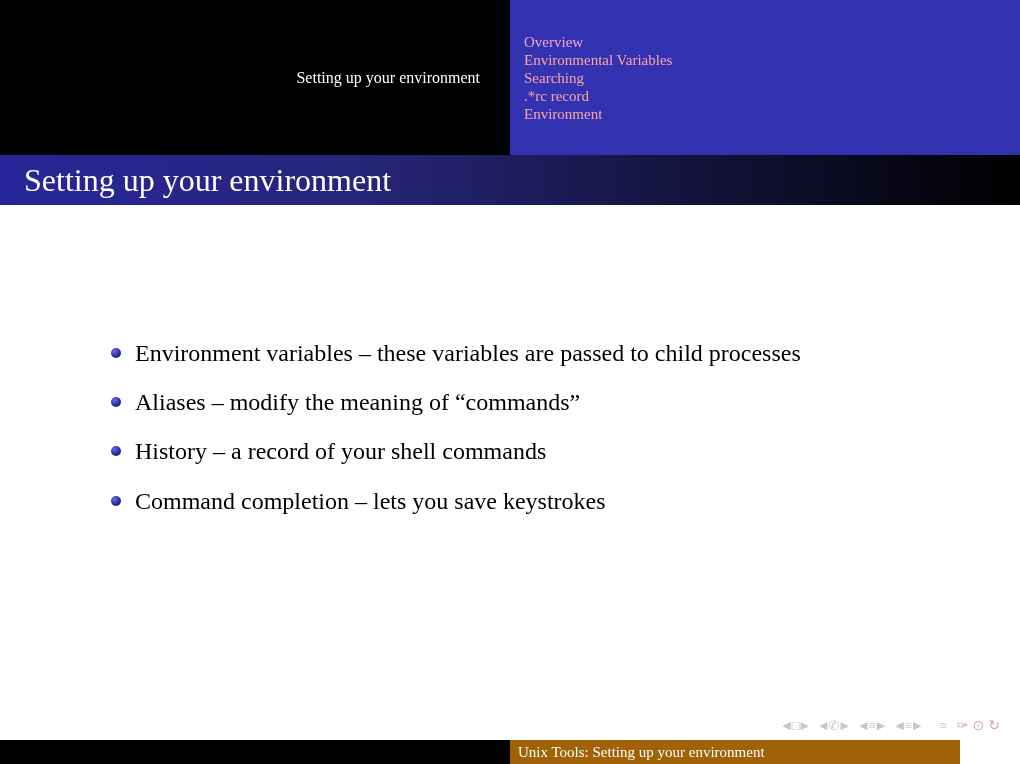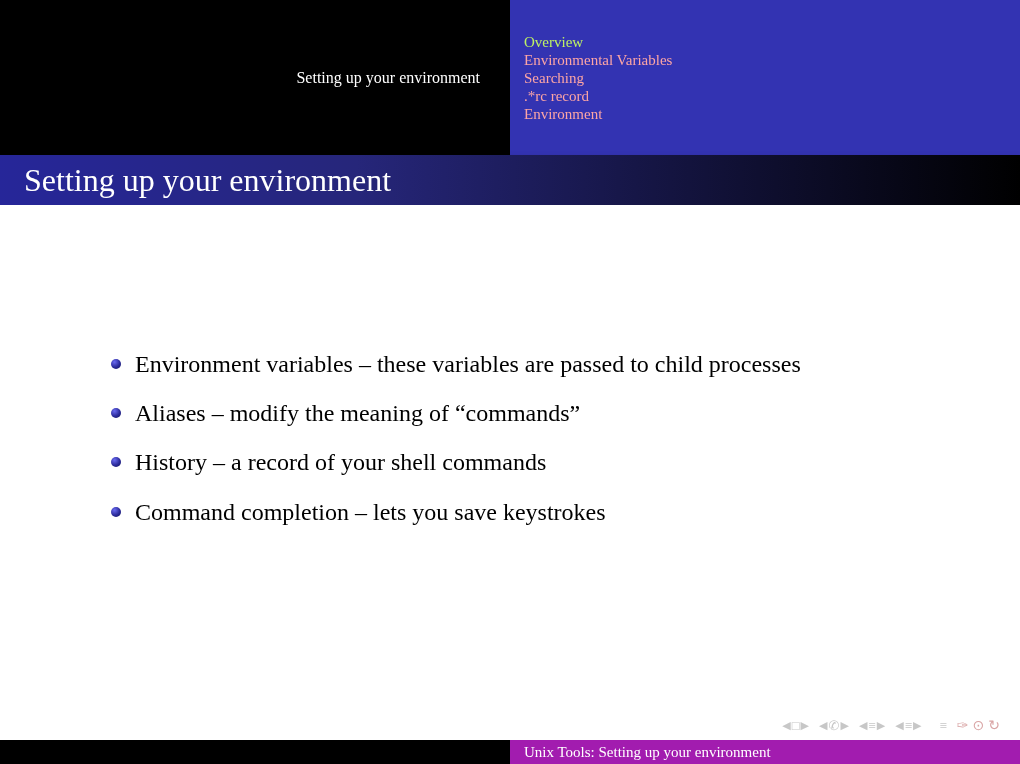--- a/index.html
+++ b/index.html
@@ -5,30 +5,30 @@
   * { margin: 0; padding: 0; box-sizing: border-box; }
   html, body { width: 1020px; height: 764px; font-family: Georgia, 'Times New Roman', serif; background: #fff; overflow: hidden; }
   .slide { width: 1020px; height: 764px; display: flex; flex-direction: column; position: relative; }
 
   
   .header { display: flex; height: 155px; background: #000; }
   .header-left { width: 510px; background: #000; display: flex; align-items: center; justify-content: flex-end; padding-right: 30px; }
   .header-left-label { color: #fff; font-size: 16px; }
   .header-right { width: 510px; background: #3333b2; padding: 6px 0 6px 14px; display: flex; flex-direction: column; justify-content: center; }
   .nav-item { font-size: 15px; line-height: 18px; cursor: pointer; }
-  .nav-item.active { color: #bef264; }
+  .nav-item.active { color: #f9a8d4; }
   .nav-item.inactive { color: #fca5a5; }
 
   
   .title-bar { height: 50px; background: linear-gradient(to right, #262699 0%, #26267a 35%, #000 100%); display: flex; align-items: center; padding-left: 24px; box-shadow: 0 3px 6px rgba(0,0,0,0.25); }
   .title-bar h1 { color: #fff; font-weight: normal; font-size: 32px; font-family: Georgia, serif; }
 
   
   .body { flex: 1; background: #fff; padding: 130px 80px 0 135px; }
-  .bullet-list { list-style: none; margin-top: 11px; }
+  .bullet-list { list-style: none; }
   .bullet-list li { position: relative; font-size: 24px; line-height: 1.55; color: #000; margin-bottom: 12px; padding-left: 0; }
   .bullet-list li::before {
     content: "";
     position: absolute;
     left: -24px;
     top: 13px;
     width: 10px;
     height: 10px;
     border-radius: 50%;
     background: radial-gradient(circle at 35% 30%, #6a6af0 0%, #2a2a9a 55%, #12125a 100%);
@@ -38,21 +38,21 @@
   .nav-controls { position: absolute; bottom: 30px; right: 20px; display: flex; gap: 10px; align-items: center; color: #bfbfbf; font-size: 13px; }
   .nav-group { display: inline-flex; align-items: center; gap: 1px; color: #c7c7c7; }
   .nav-group .tri { font-size: 11px; color: #c7c7c7; }
   .nav-group .sym { font-size: 13px; }
   .end-group { color: #d9a4a4; display: inline-flex; gap: 4px; align-items: center; }
   .end-group span { font-size: 14px; }
 
   
   .footer { display: flex; height: 24px; }
   .footer-left { width: 510px; background: #000; }
-  .footer-right { width: 510px; background: #a21caf; display: flex; align-items: center; padding-left: 14px; }
+  .footer-right { width: 450px; background: #a16207; display: flex; align-items: center; padding-left: 8px; }
   .footer-right span { color: #fff; font-size: 15px; }
 </style>
 </head>
 <body>
 
 <div class="slide">
 
   <div class="header">
     <div class="header-left">
       <span class="header-left-label">Setting up your environment</span>

